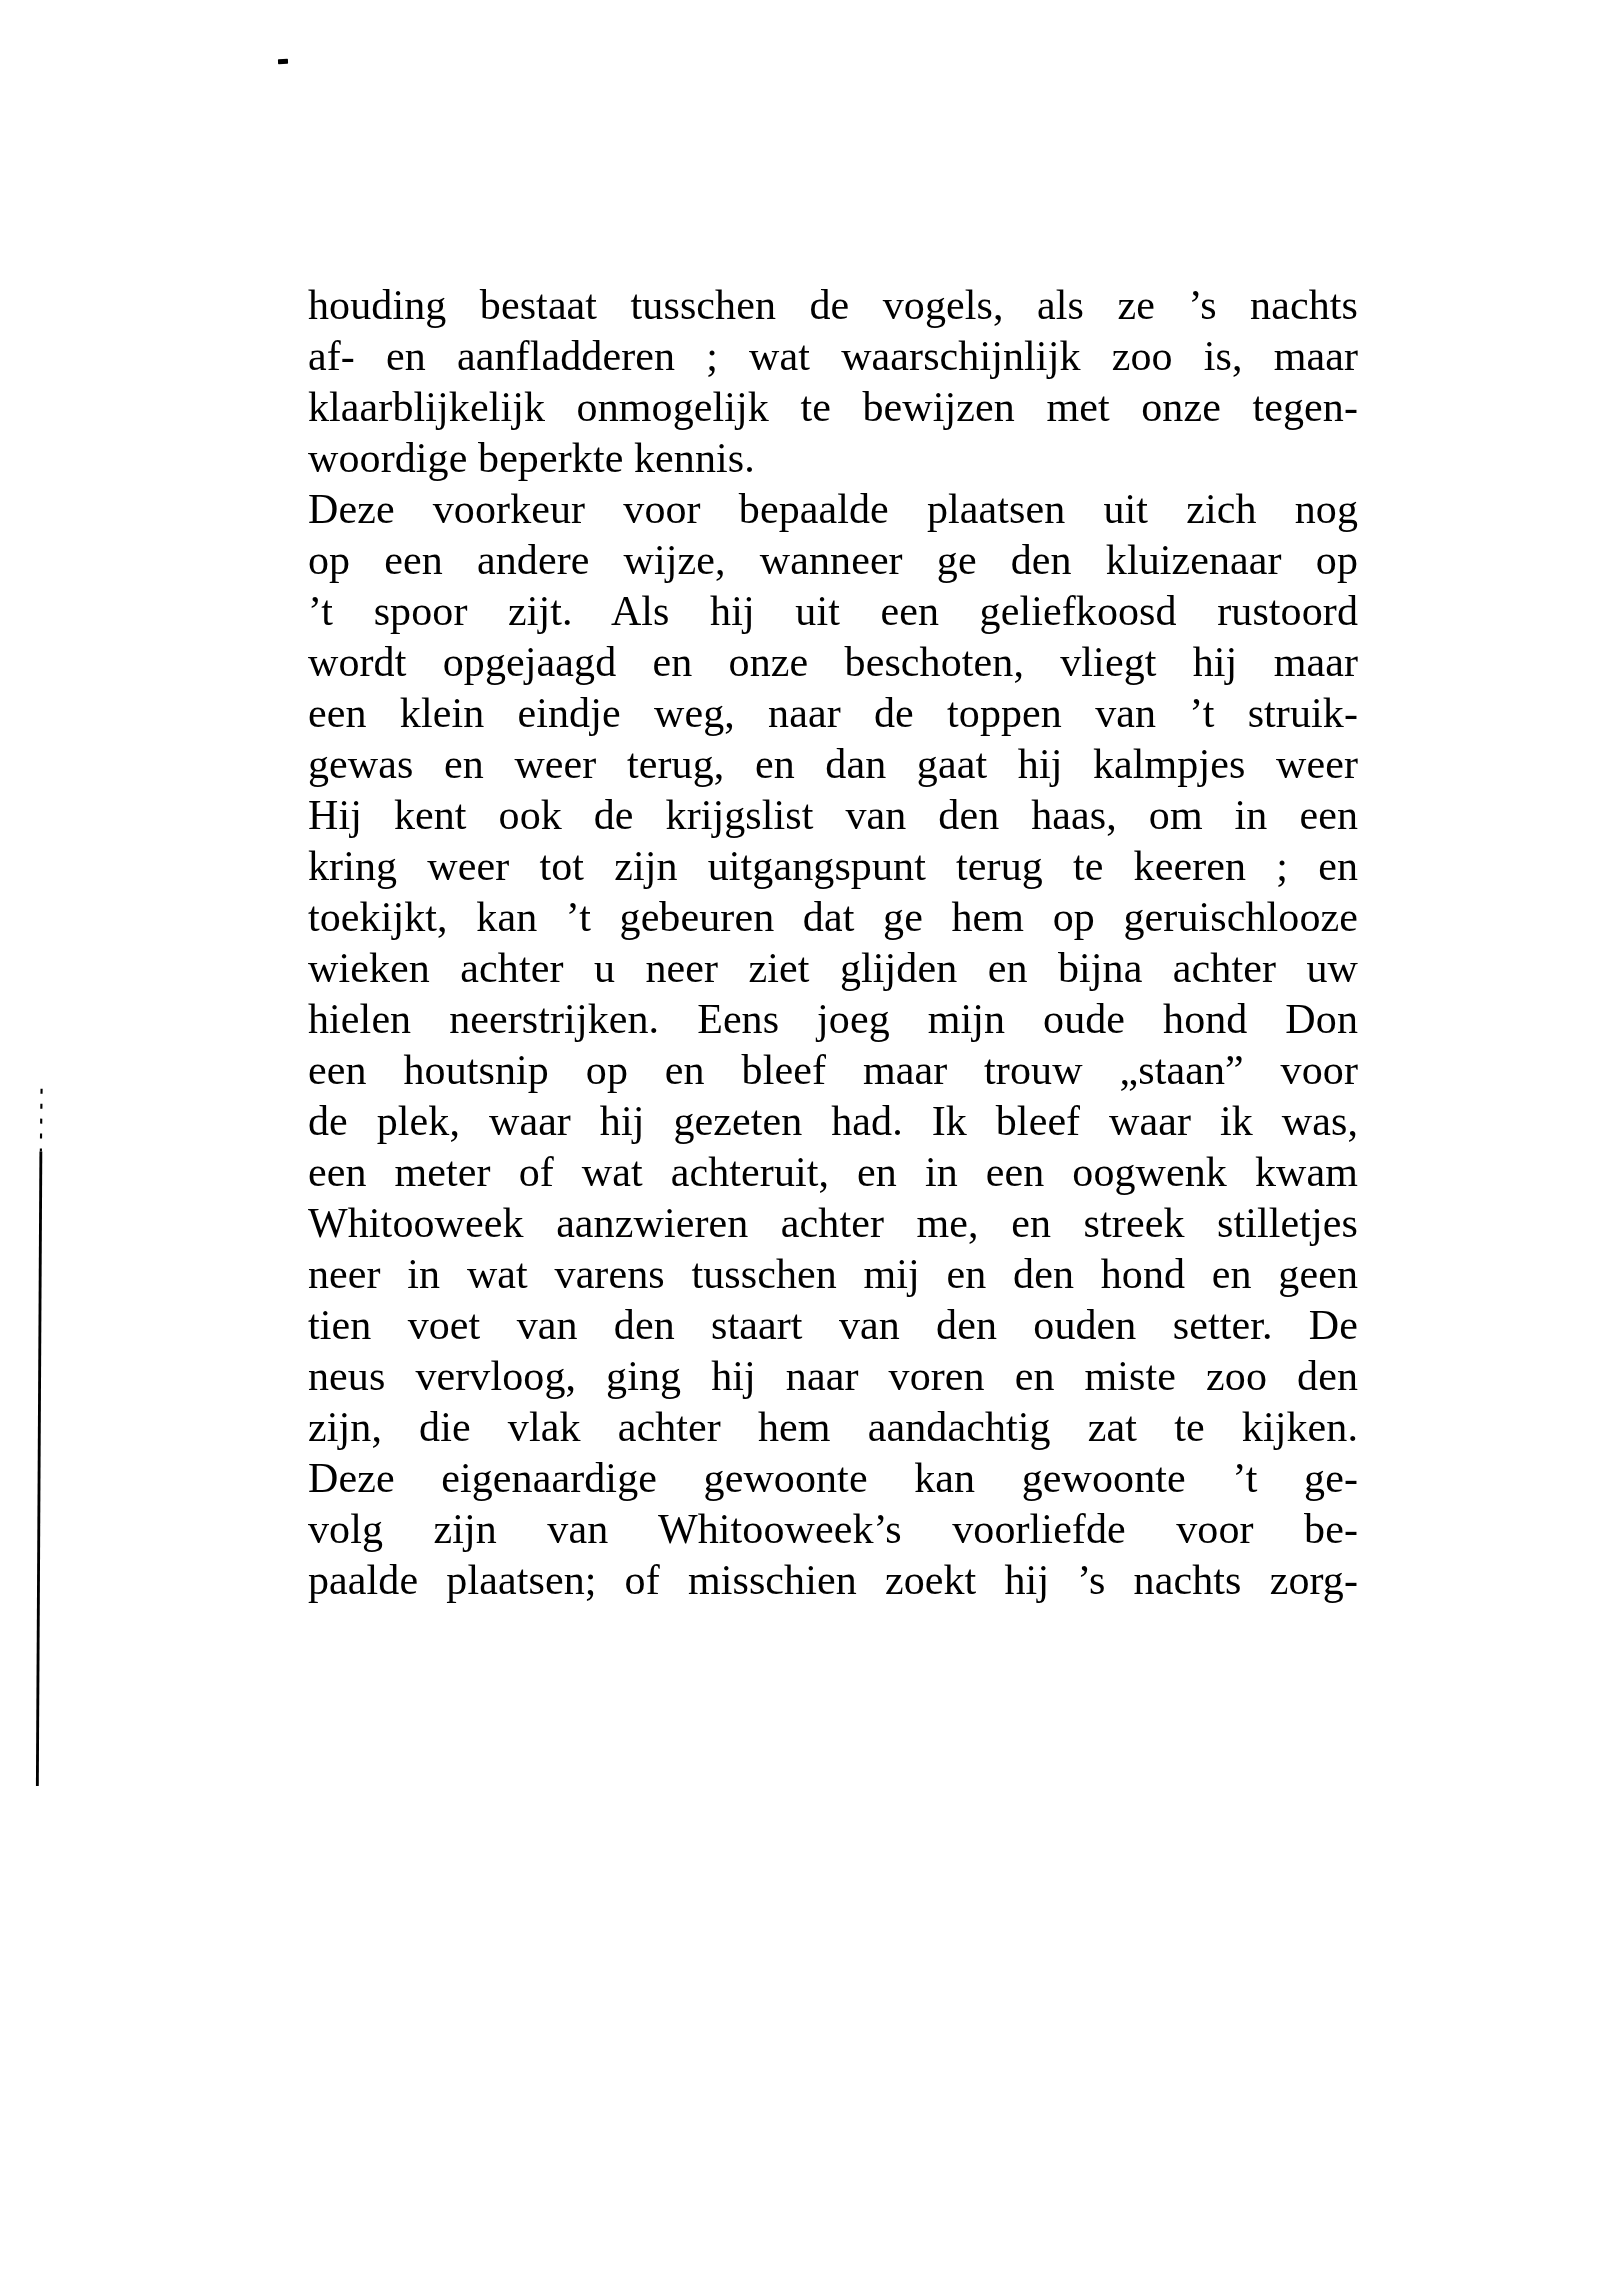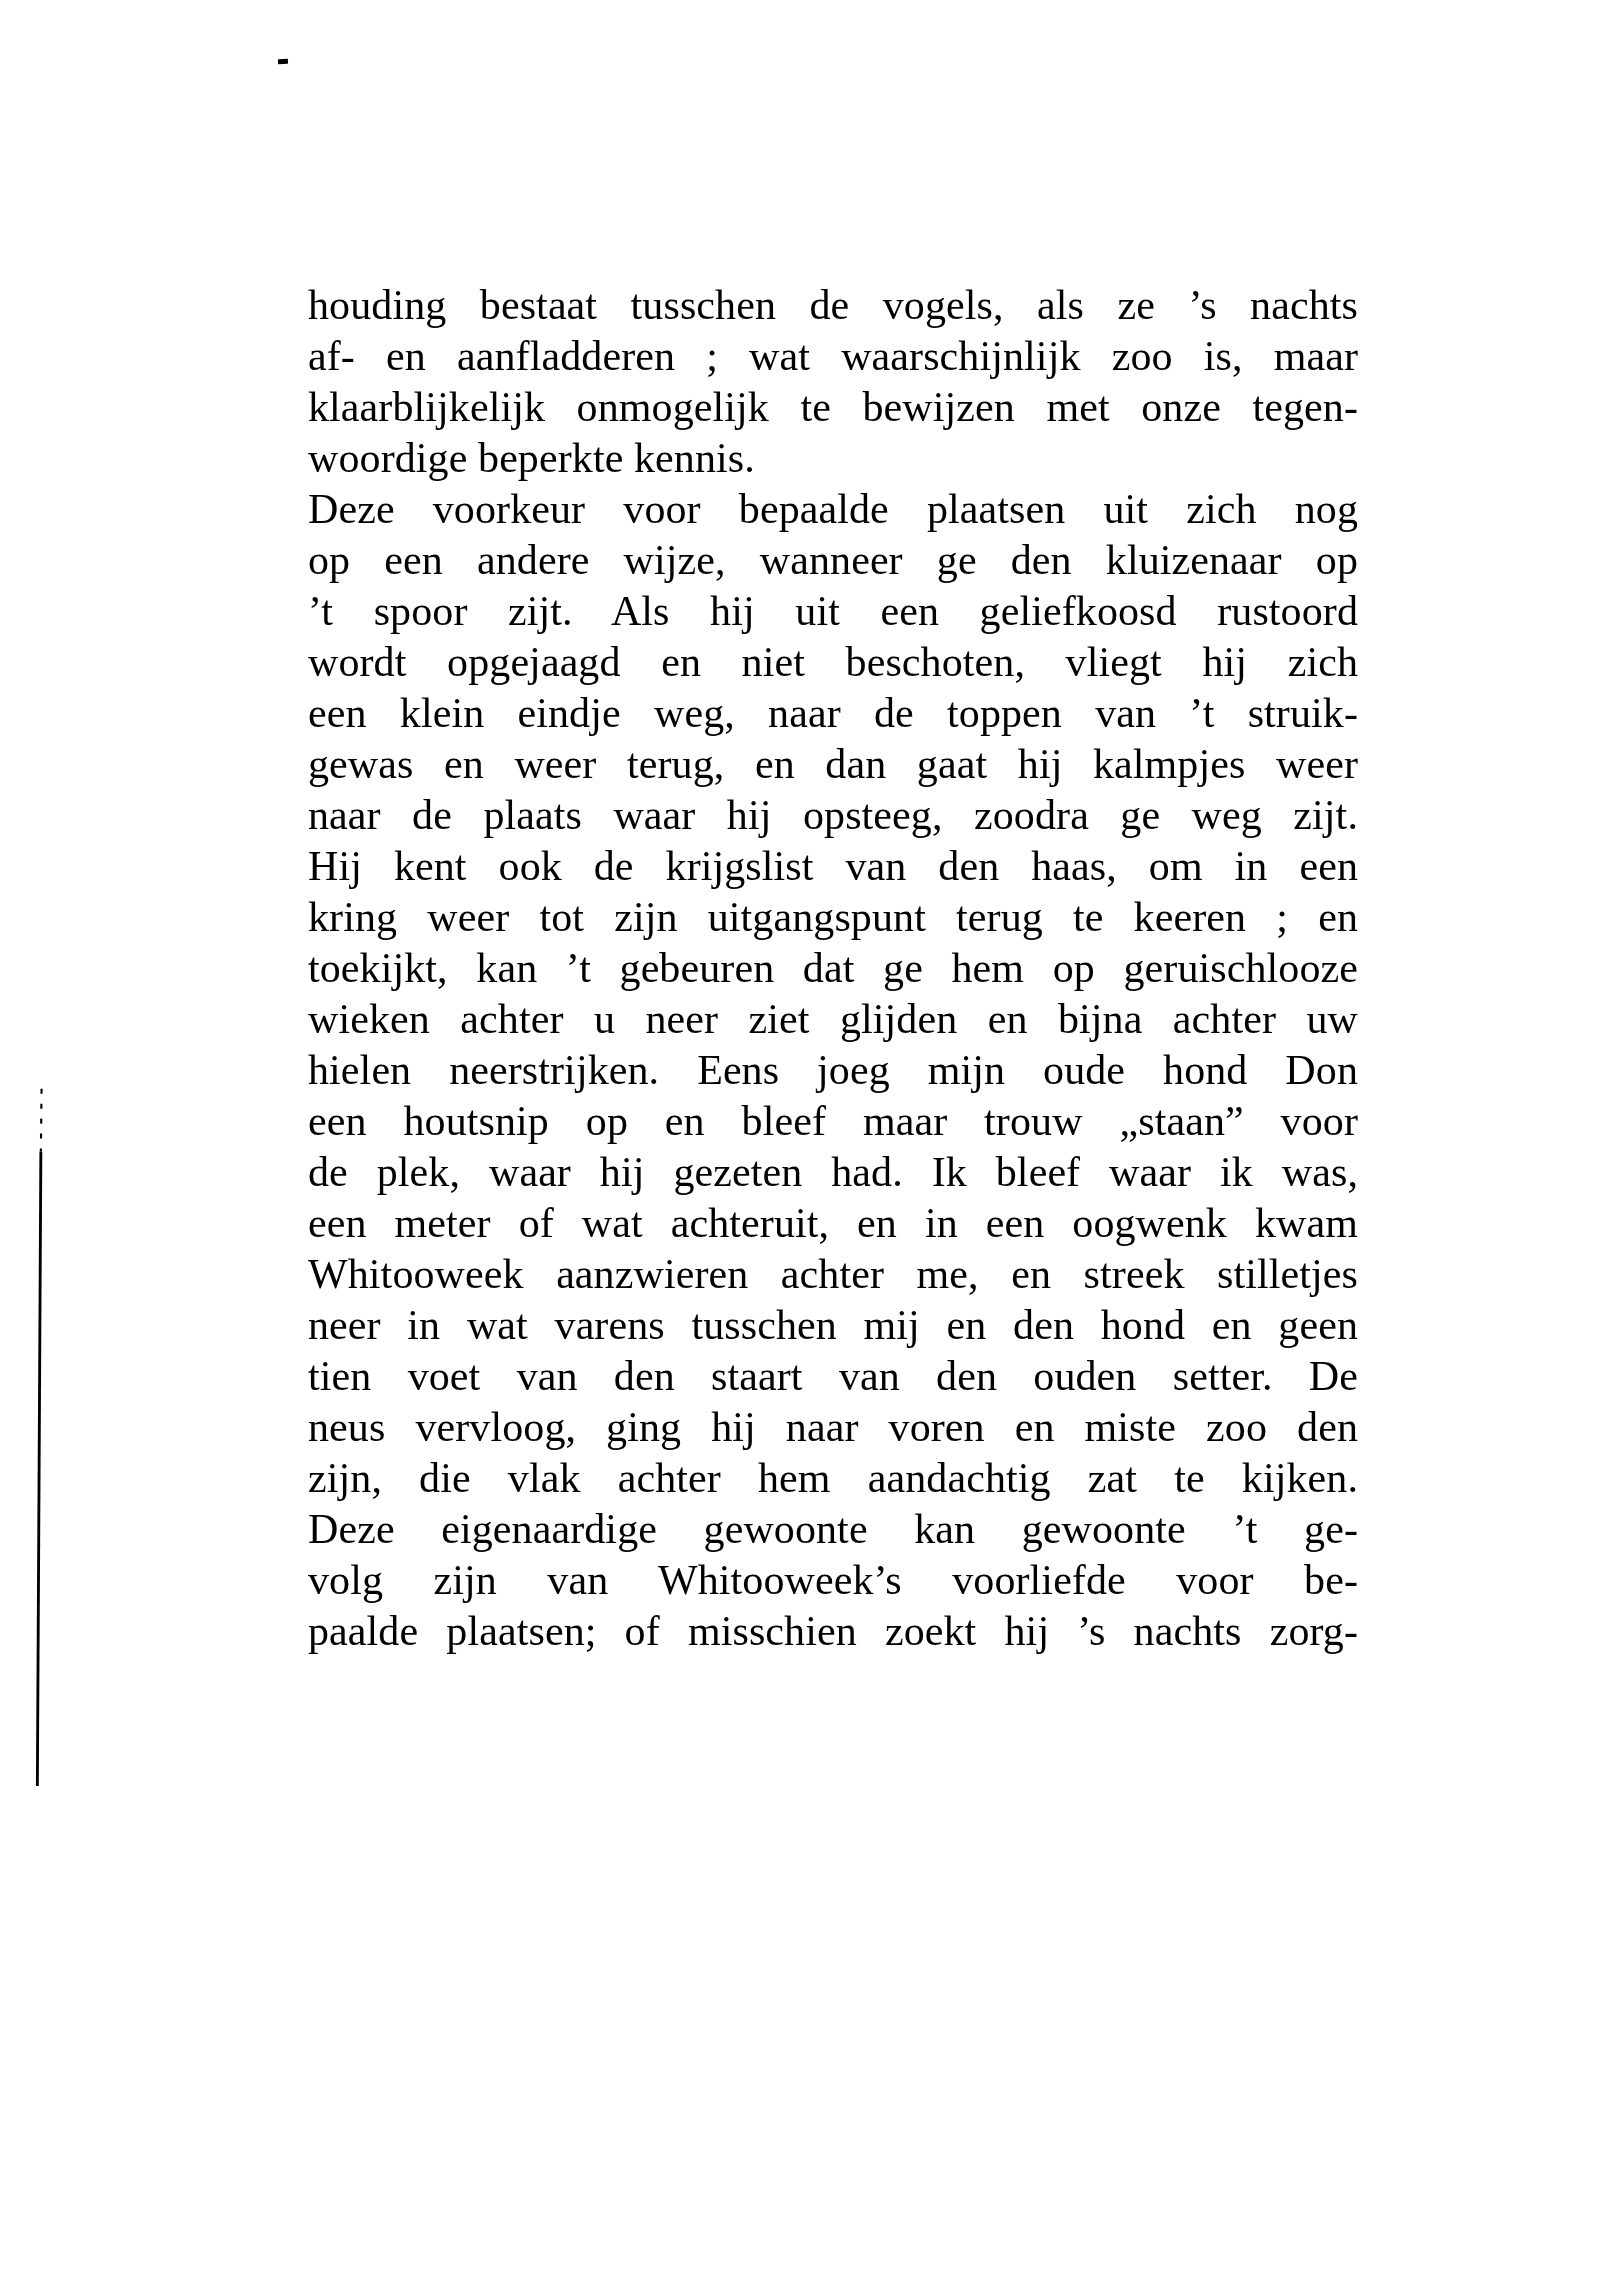--- a/index.html
+++ b/index.html
@@ -69,24 +69,23 @@
   <div class="scan-speck"></div>
 
   <div class="text-block">
     <div class="line">houding bestaat tusschen de vogels, als ze ’s nachts</div>
     <div class="line">af- en aanfladderen ; wat waarschijnlijk zoo is, maar</div>
     <div class="line">klaarblijkelijk onmogelijk te bewijzen met onze tegen-</div>
     <div class="line endline">woordige beperkte kennis.</div>
     <div class="line">Deze voorkeur voor bepaalde plaatsen uit zich nog</div>
     <div class="line">op een andere wijze, wanneer ge den kluizenaar op</div>
     <div class="line">’t spoor zijt. Als hij uit een geliefkoosd rustoord</div>
-    <div class="line">wordt opgejaagd en niet beschoten, vliegt hij zich</div>
+    <div class="line">wordt opgejaagd en onze beschoten, vliegt hij maar</div>
     <div class="line">een klein eindje weg, naar de toppen van ’t struik-</div>
     <div class="line">gewas en weer terug, en dan gaat hij kalmpjes weer</div>
-    <div class="line">naar de plaats waar hij opsteeg, zoodra ge weg zijt.</div>
     <div class="line">Hij kent ook de krijgslist van den haas, om in een</div>
     <div class="line">kring weer tot zijn uitgangspunt terug te keeren ; en</div>
     <div class="line">toekijkt, kan ’t gebeuren dat ge hem op geruischlooze</div>
     <div class="line">wieken achter u neer ziet glijden en bijna achter uw</div>
     <div class="line">hielen neerstrijken. Eens joeg mijn oude hond Don</div>
     <div class="line">een houtsnip op en bleef maar trouw „staan” voor</div>
     <div class="line">de plek, waar hij gezeten had. Ik bleef waar ik was,</div>
     <div class="line">een meter of wat achteruit, en in een oogwenk kwam</div>
     <div class="line">Whitooweek aanzwieren achter me, en streek stilletjes</div>
     <div class="line">neer in wat varens tusschen mij en den hond en geen</div>

